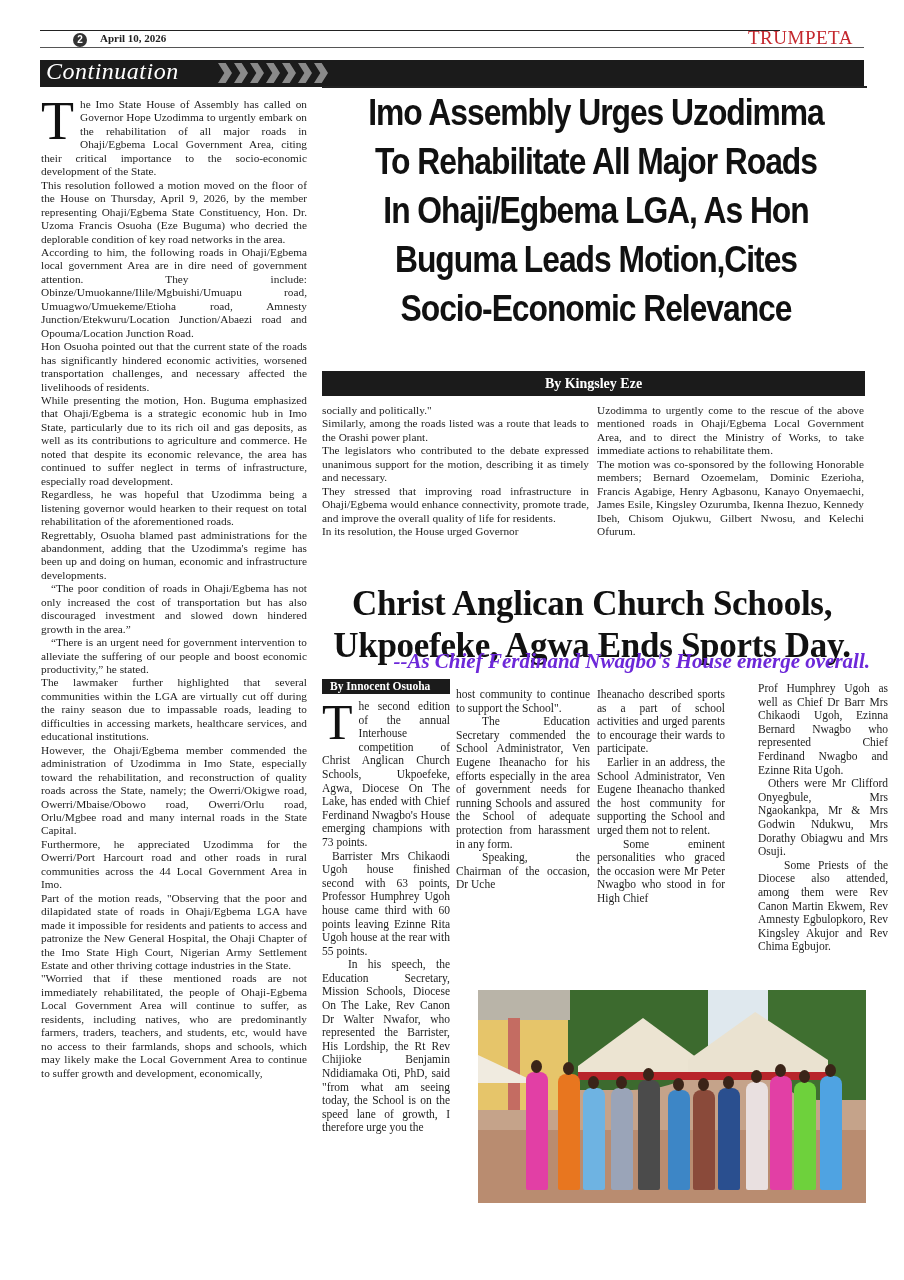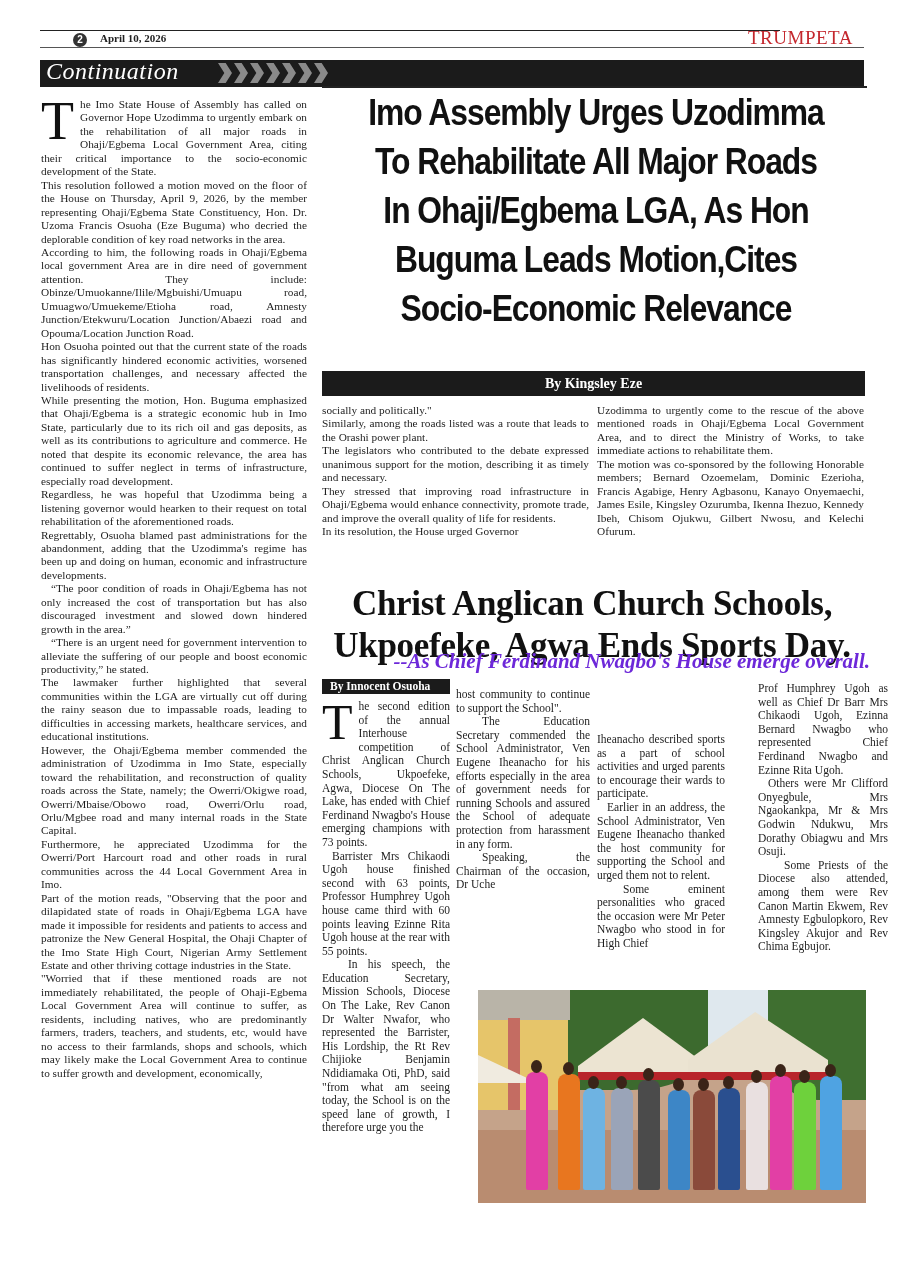--- a/index.html
+++ b/index.html
@@ -36,21 +36,21 @@
   #mid-col-a { left: 322px; top: 404px; width: 267px; }
   #mid-col-b { left: 597px; top: 404px; width: 267px; }
 
   
   .headline2 { position: absolute; left: 318px; top: 570px; width: 548px; text-align: center; font: bold 35px "Liberation Serif", serif; line-height: 42px; letter-spacing: -0.3px; color: #111; margin-top: 13px; }
   .subhead2 { position: absolute; left: 322px; top: 649px; width: 548px; text-align: right; font: bold italic 21px "Liberation Serif", serif; color: #6d28d9; }
   .byline2 { position: absolute; left: 322px; top: 679px; width: 128px; height: 15px; background: #1b1b1b; color: #fff; font: bold 11.5px "Liberation Serif", serif; line-height: 15px; padding-left: 8px; }
 
   #c2-col1 { left: 322px; top: 700px; width: 128px; }
   #c2-col2 { left: 456px; top: 688px; width: 134px; }
-  #c2-col3 { left: 597px; top: 688px; width: 128px; margin-top: 45px; }
+  #c2-col3 { left: 597px; top: 688px; width: 128px; }
   #c2-col4 { left: 758px; top: 682px; width: 130px; }
   .col.narrow { font-size: 11.5px; line-height: 13.6px; }
 
   
   .photo { position: absolute; left: 478px; top: 990px; width: 388px; height: 213px; overflow: hidden; background: #c5a38a; }
   .sky { position: absolute; left: 200px; top: 0; width: 190px; height: 60px; background: #dfe8ee; }
   .trees { position: absolute; left: 40px; top: 0; width: 190px; height: 100px; background: #3c6a2e; border-radius: 0 0 40% 30%; }
   .trees2 { position: absolute; left: 290px; top: 0; width: 100px; height: 110px; background: #3f6f30; border-radius: 0 0 0 50%; }
   .building { position: absolute; left: 0; top: 0; width: 90px; height: 120px; background: #e6c56a; }
   .bld-roof { position: absolute; left: 0; top: 0; width: 92px; height: 30px; background: #b9b4a8; }

